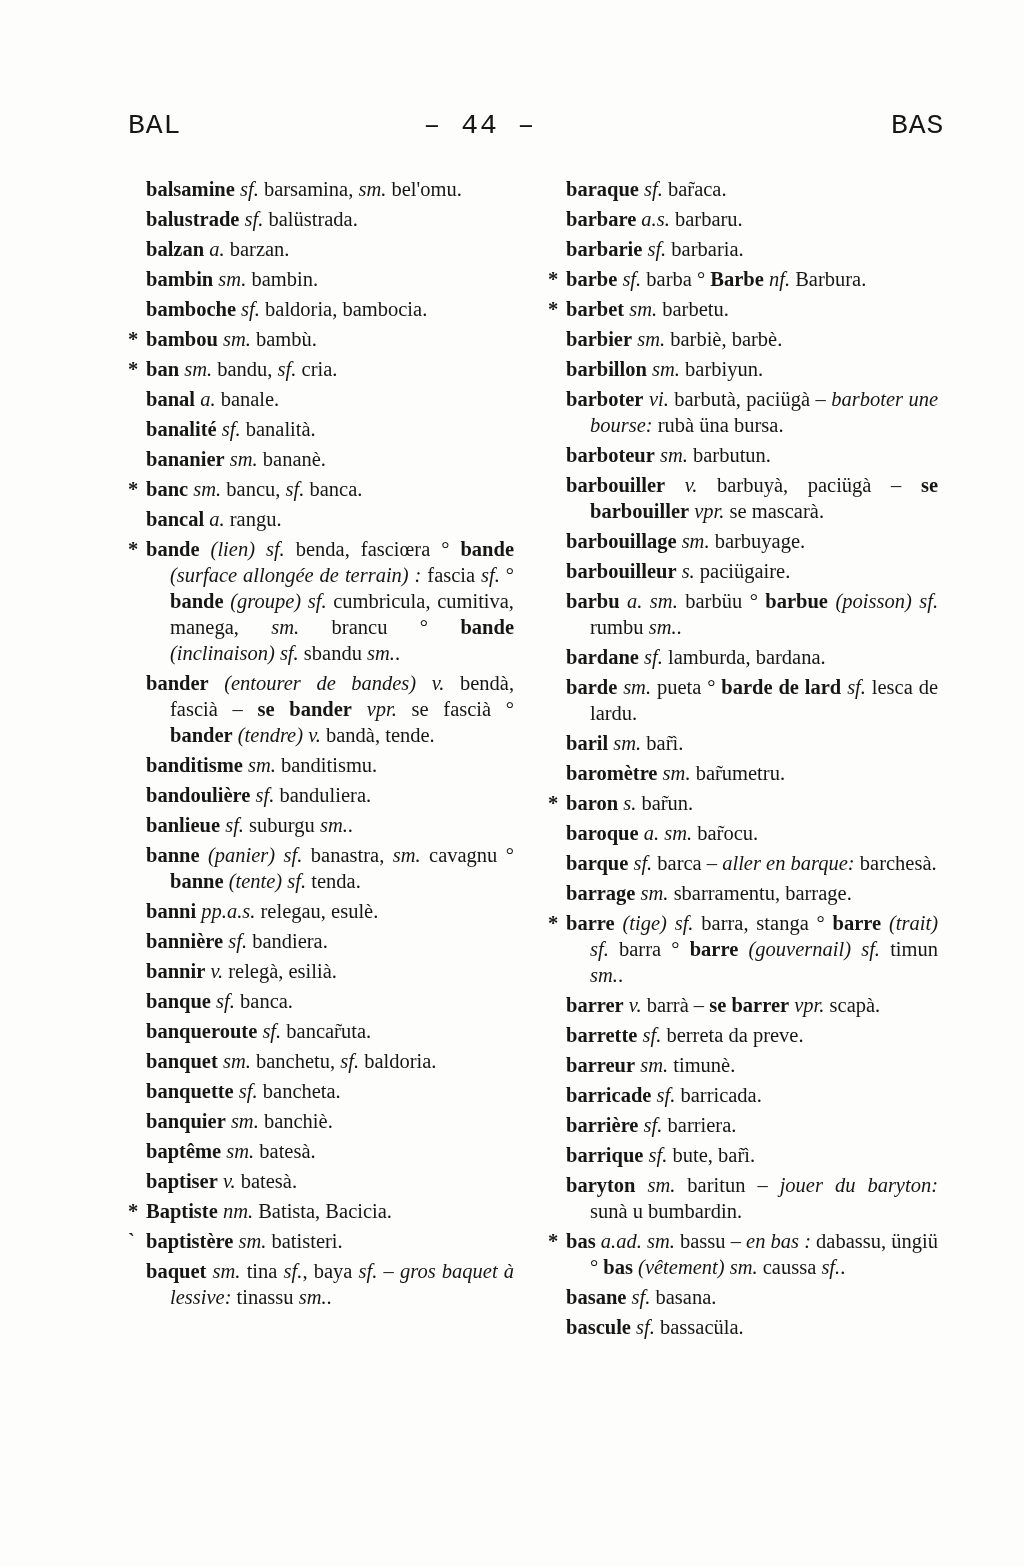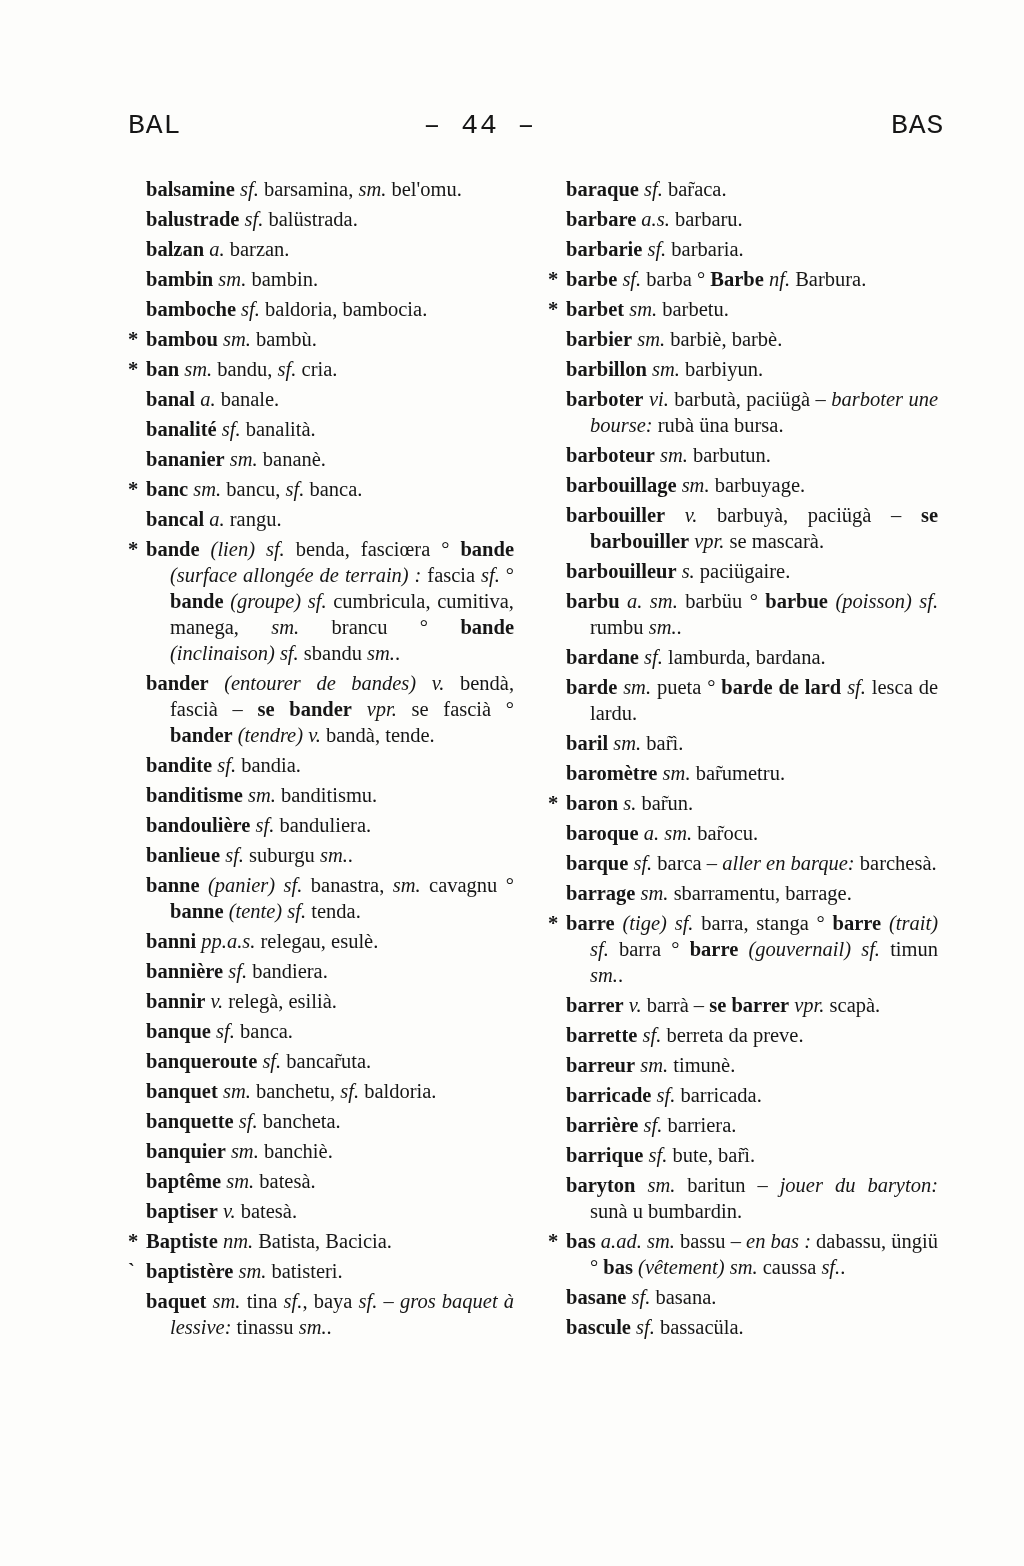--- a/index.html
+++ b/index.html
@@ -69,21 +69,20 @@
       <p class="entry"><span class="seg-bold">bamboche</span><span class="seg-roman"> </span><span class="seg-italic">sf.</span><span class="seg-roman"> baldoria, bambocia.</span></p>
       <p class="entry"><span class="star">*</span><span class="seg-bold">bambou</span><span class="seg-roman"> </span><span class="seg-italic">sm.</span><span class="seg-roman"> bambù.</span></p>
       <p class="entry"><span class="star">*</span><span class="seg-bold">ban</span><span class="seg-roman"> </span><span class="seg-italic">sm.</span><span class="seg-roman"> bandu, </span><span class="seg-italic">sf.</span><span class="seg-roman"> cria.</span></p>
       <p class="entry"><span class="seg-bold">banal</span><span class="seg-roman"> </span><span class="seg-italic">a.</span><span class="seg-roman"> banale.</span></p>
       <p class="entry"><span class="seg-bold">banalité</span><span class="seg-roman"> </span><span class="seg-italic">sf.</span><span class="seg-roman"> banalità.</span></p>
       <p class="entry"><span class="seg-bold">bananier</span><span class="seg-roman"> </span><span class="seg-italic">sm.</span><span class="seg-roman"> bananè.</span></p>
       <p class="entry"><span class="star">*</span><span class="seg-bold">banc</span><span class="seg-roman"> </span><span class="seg-italic">sm.</span><span class="seg-roman"> bancu, </span><span class="seg-italic">sf.</span><span class="seg-roman"> banca.</span></p>
       <p class="entry"><span class="seg-bold">bancal</span><span class="seg-roman"> </span><span class="seg-italic">a.</span><span class="seg-roman"> rangu.</span></p>
       <p class="entry"><span class="star">*</span><span class="seg-bold">bande</span><span class="seg-roman"> </span><span class="seg-italic">(lien) sf.</span><span class="seg-roman"> benda, fasciœra ° </span><span class="seg-bold">bande</span><span class="seg-roman"> </span><span class="seg-italic">(surface allongée de terrain) :</span><span class="seg-roman"> fascia </span><span class="seg-italic">sf.</span><span class="seg-roman"> ° </span><span class="seg-bold">bande</span><span class="seg-roman"> </span><span class="seg-italic">(groupe) sf.</span><span class="seg-roman"> cumbricula, cumitiva, manega, </span><span class="seg-italic">sm.</span><span class="seg-roman"> brancu ° </span><span class="seg-bold">bande</span><span class="seg-roman"> </span><span class="seg-italic">(inclinaison) sf.</span><span class="seg-roman"> sbandu </span><span class="seg-italic">sm.</span><span class="seg-roman">.</span></p>
       <p class="entry"><span class="seg-bold">bander</span><span class="seg-roman"> </span><span class="seg-italic">(entourer de bandes) v.</span><span class="seg-roman"> bendà, fascià – </span><span class="seg-bold">se bander</span><span class="seg-roman"> </span><span class="seg-italic">vpr.</span><span class="seg-roman"> se fascià ° </span><span class="seg-bold">bander</span><span class="seg-roman"> </span><span class="seg-italic">(tendre) v.</span><span class="seg-roman"> bandà, tende.</span></p>
-      <p class="entry"><span class="seg-bold">bandite</span><span class="seg-roman"> </span><span class="seg-italic">sf.</span><span class="seg-roman"> bandia.</span></p>
       <p class="entry"><span class="seg-bold">banditisme</span><span class="seg-roman"> </span><span class="seg-italic">sm.</span><span class="seg-roman"> banditismu.</span></p>
       <p class="entry"><span class="seg-bold">bandoulière</span><span class="seg-roman"> </span><span class="seg-italic">sf.</span><span class="seg-roman"> banduliera.</span></p>
       <p class="entry"><span class="seg-bold">banlieue</span><span class="seg-roman"> </span><span class="seg-italic">sf.</span><span class="seg-roman"> suburgu </span><span class="seg-italic">sm.</span><span class="seg-roman">.</span></p>
       <p class="entry"><span class="seg-bold">banne</span><span class="seg-roman"> </span><span class="seg-italic">(panier) sf.</span><span class="seg-roman"> banastra, </span><span class="seg-italic">sm.</span><span class="seg-roman"> cavagnu ° </span><span class="seg-bold">banne</span><span class="seg-roman"> </span><span class="seg-italic">(tente) sf.</span><span class="seg-roman"> tenda.</span></p>
       <p class="entry"><span class="seg-bold">banni</span><span class="seg-roman"> </span><span class="seg-italic">pp.a.s.</span><span class="seg-roman"> relegau, esulè.</span></p>
       <p class="entry"><span class="seg-bold">bannière</span><span class="seg-roman"> </span><span class="seg-italic">sf.</span><span class="seg-roman"> bandiera.</span></p>
       <p class="entry"><span class="seg-bold">bannir</span><span class="seg-roman"> </span><span class="seg-italic">v.</span><span class="seg-roman"> relegà, esilià.</span></p>
       <p class="entry"><span class="seg-bold">banque</span><span class="seg-roman"> </span><span class="seg-italic">sf.</span><span class="seg-roman"> banca.</span></p>
       <p class="entry"><span class="seg-bold">banqueroute</span><span class="seg-roman"> </span><span class="seg-italic">sf.</span><span class="seg-roman"> bancar̃uta.</span></p>
       <p class="entry"><span class="seg-bold">banquet</span><span class="seg-roman"> </span><span class="seg-italic">sm.</span><span class="seg-roman"> banchetu, </span><span class="seg-italic">sf.</span><span class="seg-roman"> baldoria.</span></p>
@@ -98,22 +97,22 @@
   <div class="column column-right">
       <p class="entry"><span class="seg-bold">baraque</span><span class="seg-roman"> </span><span class="seg-italic">sf.</span><span class="seg-roman"> bar̃aca.</span></p>
       <p class="entry"><span class="seg-bold">barbare</span><span class="seg-roman"> </span><span class="seg-italic">a.s.</span><span class="seg-roman"> barbaru.</span></p>
       <p class="entry"><span class="seg-bold">barbarie</span><span class="seg-roman"> </span><span class="seg-italic">sf.</span><span class="seg-roman"> barbaria.</span></p>
       <p class="entry"><span class="star">*</span><span class="seg-bold">barbe</span><span class="seg-roman"> </span><span class="seg-italic">sf.</span><span class="seg-roman"> barba ° </span><span class="seg-bold">Barbe</span><span class="seg-roman"> </span><span class="seg-italic">nf.</span><span class="seg-roman"> Barbura.</span></p>
       <p class="entry"><span class="star">*</span><span class="seg-bold">barbet</span><span class="seg-roman"> </span><span class="seg-italic">sm.</span><span class="seg-roman"> barbetu.</span></p>
       <p class="entry"><span class="seg-bold">barbier</span><span class="seg-roman"> </span><span class="seg-italic">sm.</span><span class="seg-roman"> barbiè, barbè.</span></p>
       <p class="entry"><span class="seg-bold">barbillon</span><span class="seg-roman"> </span><span class="seg-italic">sm.</span><span class="seg-roman"> barbiyun.</span></p>
       <p class="entry"><span class="seg-bold">barboter</span><span class="seg-roman"> </span><span class="seg-italic">vi.</span><span class="seg-roman"> barbutà, paciügà – </span><span class="seg-italic">barboter une bourse:</span><span class="seg-roman"> rubà üna bursa.</span></p>
       <p class="entry"><span class="seg-bold">barboteur</span><span class="seg-roman"> </span><span class="seg-italic">sm.</span><span class="seg-roman"> barbutun.</span></p>
+      <p class="entry"><span class="seg-bold">barbouiller</span><span class="seg-roman"> </span><span class="seg-italic">v.</span><span class="seg-roman"> barbuyà, paciügà – </span><span class="seg-bold">se barbouiller</span><span class="seg-roman"> </span><span class="seg-italic">vpr.</span><span class="seg-roman"> se mascarà.</span></p>
       <p class="entry"><span class="seg-bold">barbouillage</span><span class="seg-roman"> </span><span class="seg-italic">sm.</span><span class="seg-roman"> barbuyage.</span></p>
-      <p class="entry"><span class="seg-bold">barbouiller</span><span class="seg-roman"> </span><span class="seg-italic">v.</span><span class="seg-roman"> barbuyà, paciügà – </span><span class="seg-bold">se barbouiller</span><span class="seg-roman"> </span><span class="seg-italic">vpr.</span><span class="seg-roman"> se mascarà.</span></p>
       <p class="entry"><span class="seg-bold">barbouilleur</span><span class="seg-roman"> </span><span class="seg-italic">s.</span><span class="seg-roman"> paciügaire.</span></p>
       <p class="entry"><span class="seg-bold">barbu</span><span class="seg-roman"> </span><span class="seg-italic">a. sm.</span><span class="seg-roman"> barbüu ° </span><span class="seg-bold">barbue</span><span class="seg-roman"> </span><span class="seg-italic">(poisson) sf.</span><span class="seg-roman"> rumbu </span><span class="seg-italic">sm.</span><span class="seg-roman">.</span></p>
       <p class="entry"><span class="seg-bold">bardane</span><span class="seg-roman"> </span><span class="seg-italic">sf.</span><span class="seg-roman"> lamburda, bardana.</span></p>
       <p class="entry"><span class="seg-bold">barde</span><span class="seg-roman"> </span><span class="seg-italic">sm.</span><span class="seg-roman"> pueta ° </span><span class="seg-bold">barde de lard</span><span class="seg-roman"> </span><span class="seg-italic">sf.</span><span class="seg-roman"> lesca de lardu.</span></p>
       <p class="entry"><span class="seg-bold">baril</span><span class="seg-roman"> </span><span class="seg-italic">sm.</span><span class="seg-roman"> bar̃ì.</span></p>
       <p class="entry"><span class="seg-bold">baromètre</span><span class="seg-roman"> </span><span class="seg-italic">sm.</span><span class="seg-roman"> bar̃umetru.</span></p>
       <p class="entry"><span class="star">*</span><span class="seg-bold">baron</span><span class="seg-roman"> </span><span class="seg-italic">s.</span><span class="seg-roman"> bar̃un.</span></p>
       <p class="entry"><span class="seg-bold">baroque</span><span class="seg-roman"> </span><span class="seg-italic">a. sm.</span><span class="seg-roman"> bar̃ocu.</span></p>
       <p class="entry"><span class="seg-bold">barque</span><span class="seg-roman"> </span><span class="seg-italic">sf.</span><span class="seg-roman"> barca – </span><span class="seg-italic">aller en barque:</span><span class="seg-roman"> barchesà.</span></p>
       <p class="entry"><span class="seg-bold">barrage</span><span class="seg-roman"> </span><span class="seg-italic">sm.</span><span class="seg-roman"> sbarramentu, barrage.</span></p>

